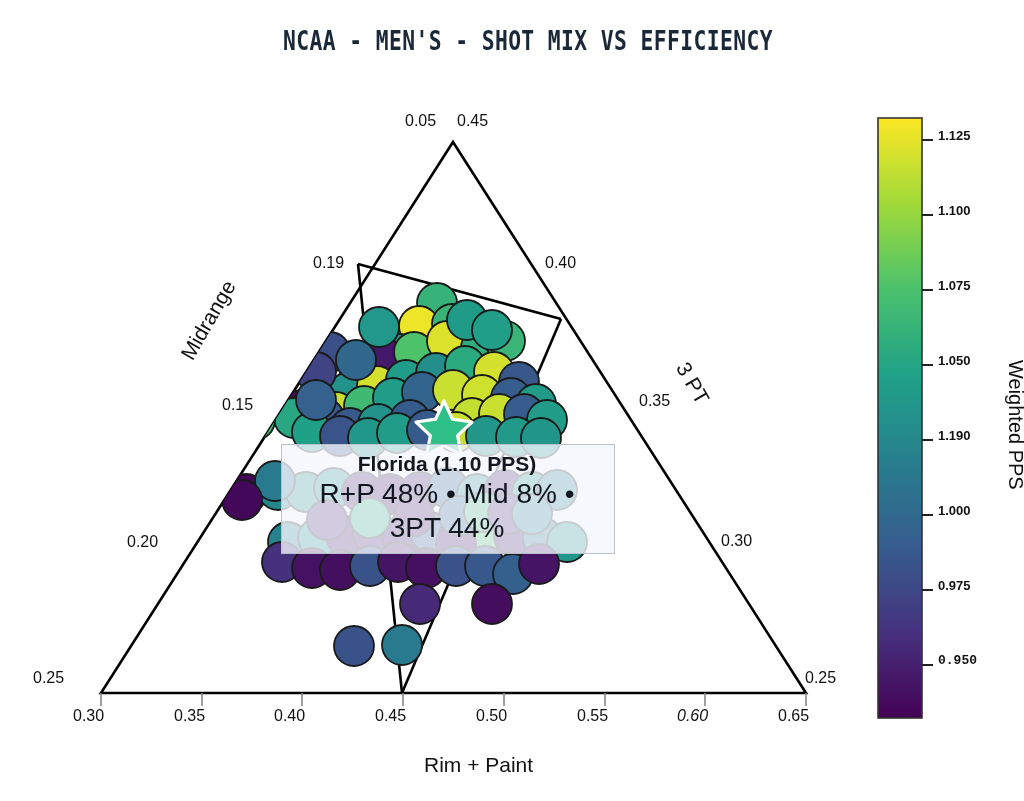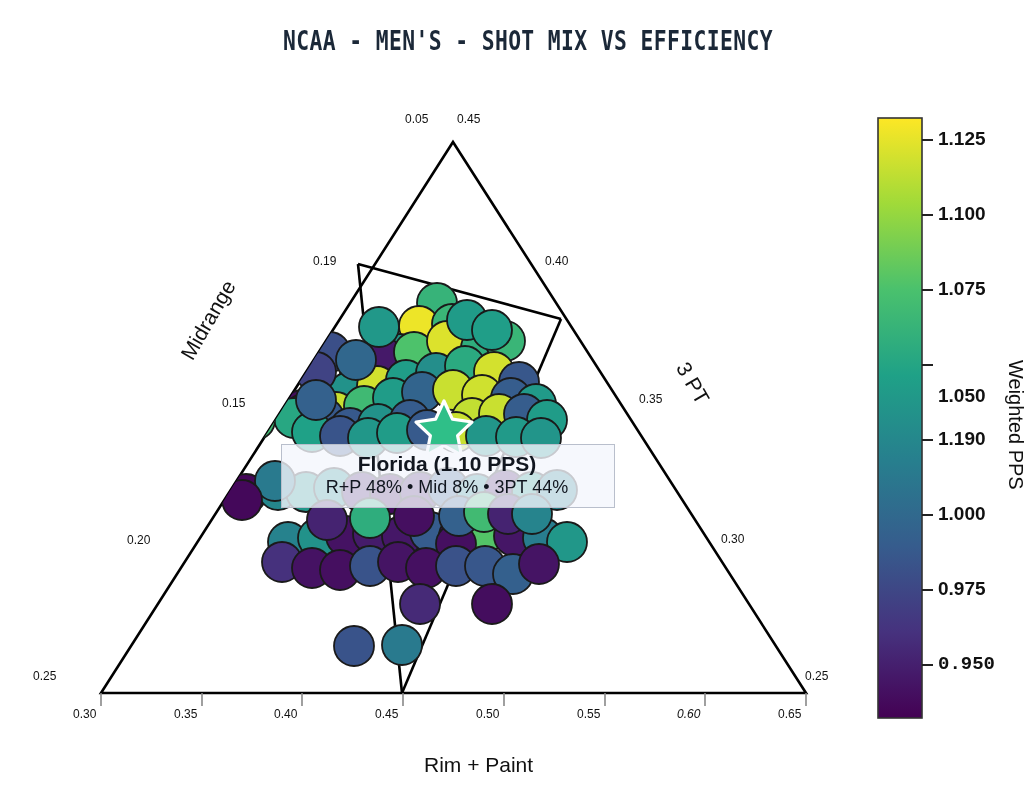--- a/index.html
+++ b/index.html
@@ -26,27 +26,27 @@
     white-space:nowrap;
   }
   .axis-lbl{
     position:absolute;
     font-size:21px;
     color:#111111;
     white-space:nowrap;
   }
   .tick-lbl{
     position:absolute;
-    font-size:12px;
+    font-size:16px;
     color:#111111;
     white-space:nowrap;
   }
   .cb-tick{
     position:absolute;
-    font-size:19px;
+    font-size:13px;
     font-weight:bold;
     color:#111111;
     white-space:nowrap;
   }
   .cb-title{
     position:absolute;
     font-size:20px;
     color:#111111;
     white-space:nowrap;
     transform-origin:left top;
@@ -55,21 +55,21 @@
   .annot{
     position:absolute;
     box-sizing:border-box;
     background:rgba(244,246,252,0.80);
     border:1px solid #b9bfcc;
     text-align:center;
     padding:6px 14px 8px 14px;
     line-height:1.22;
   }
   .annot .ln1{font-size:21px;font-weight:bold;color:#11161f;}
-  .annot .ln2{font-size:18px;color:#11161f;}
+  .annot .ln2{font-size:28px;color:#11161f;}
 </style>
 </head>
 <body>
 
 <div id="stage">
 
   <div class="chart-title">NCAA - MEN'S - SHOT MIX VS EFFICIENCY</div>
 
   <svg id="plot" width="1024" height="801">
     <defs>
@@ -247,21 +247,21 @@
   <div class="tick-lbl" style="left:661px;top:707px;font-style:italic;">0.60</div>
   <div class="tick-lbl" style="left:762px;top:707px;">0.65</div>
 
   <div class="axis-lbl" style="left:372px;top:753px;margin-left:36px;">Rim + Paint</div>
   <div class="axis-lbl" style="left:160px;top:352px;transform:rotate(-60deg);transform-origin:left top;">Midrange</div>
   <div class="axis-lbl" style="left:676px;top:358px;transform:rotate(60deg);transform-origin:left top;">3 PT</div>
 
   <div class="cb-tick" style="left:922px;top:128px;">1.125</div>
   <div class="cb-tick" style="left:922px;top:203px;">1.100</div>
   <div class="cb-tick" style="left:922px;top:278px;">1.075</div>
-  <div class="cb-tick" style="left:922px;top:353px;margin-top:32px;">1.050</div>
+  <div class="cb-tick" style="left:922px;top:353px;">1.050</div>
   <div class="cb-tick" style="left:922px;top:428px;">1.190</div>
   <div class="cb-tick" style="left:922px;top:503px;">1.000</div>
   <div class="cb-tick" style="left:922px;top:578px;">0.975</div>
   <div class="cb-tick" style="left:922px;top:653px;font-family:Liberation Mono, monospace;">0.950</div>
 
   <div class="cb-title" style="left:1011px;top:360px;">Weighted PPS</div>
 
   <div class="annot" style="left:265px;top:444px;width:334px;padding-left:12px;">
     <div class="ln1">Florida (1.10 PPS)</div>
     <div class="ln2">R+P 48% • Mid 8% • 3PT 44%</div>

